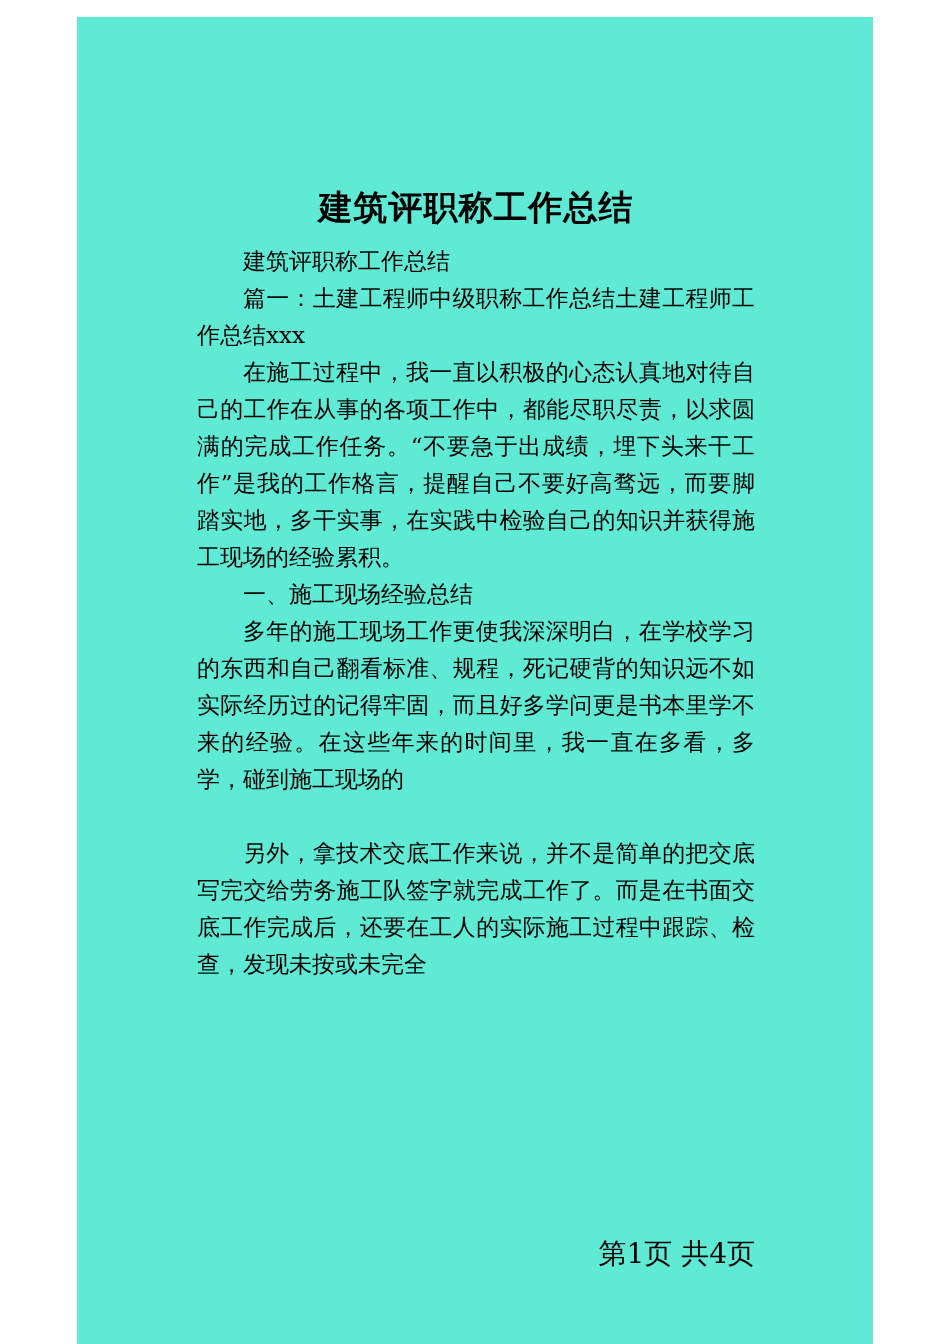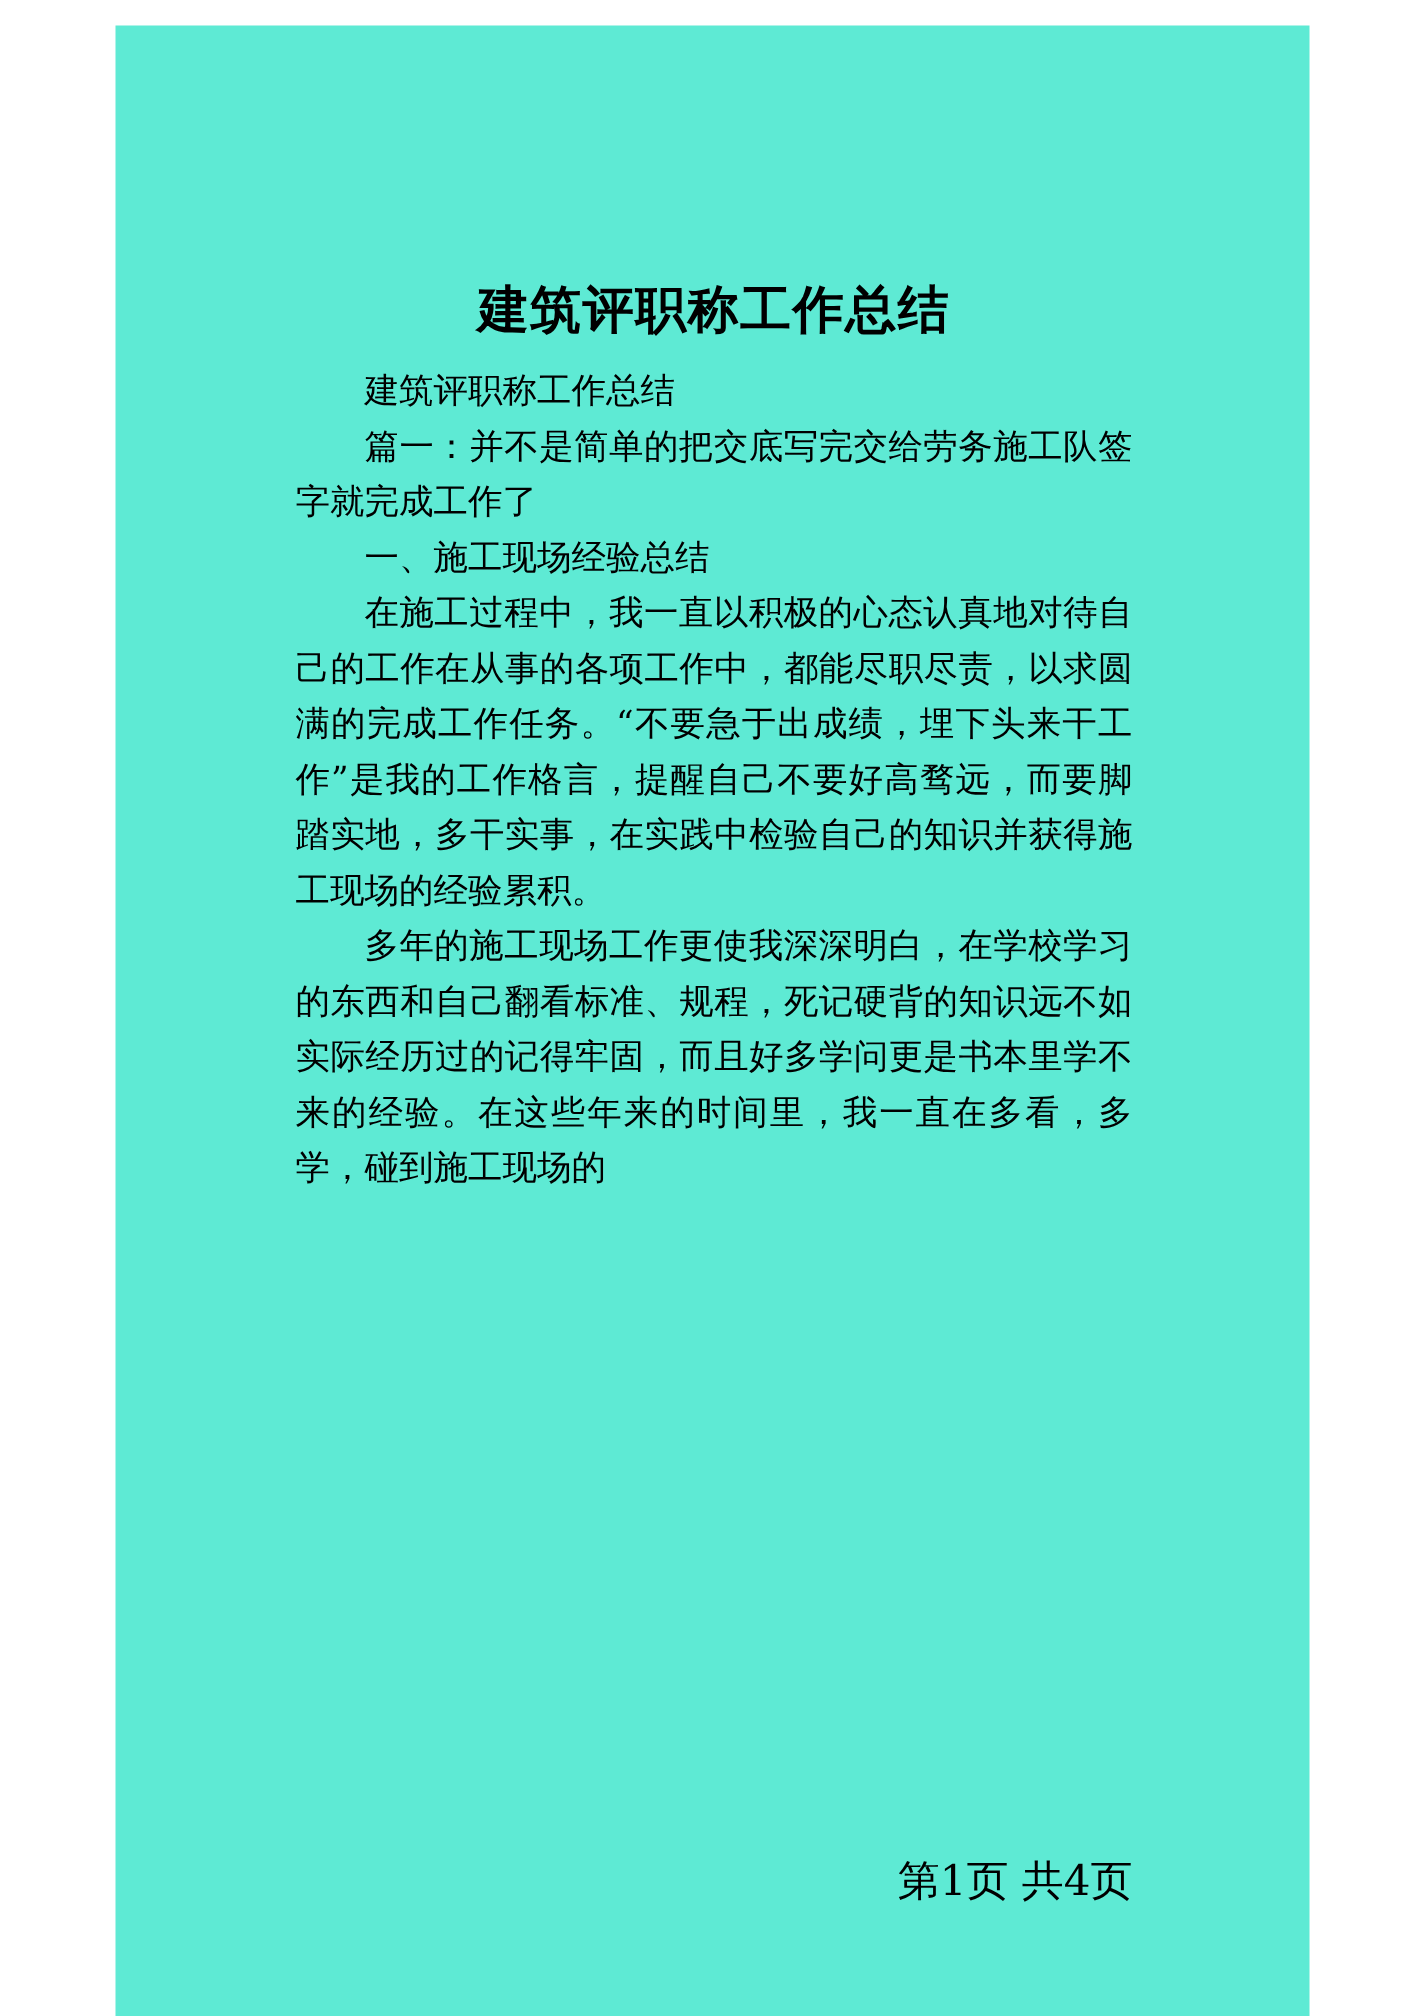--- a/index.html
+++ b/index.html
@@ -46,20 +46,21 @@
     font-family: "DejaVu Serif", "Liberation Serif", serif;
   }
 </style>
 </head>
 <body>
 
 <div class="page">
   <div class="content">
     <h1 class="doc-title">建筑评职称工作总结</h1>
     <p class="para">建筑评职称工作总结</p>
-    <p class="para">篇一：并不是简单的把交底写完交给劳务施工队签字就完成工作了</p>
+    <p class="para">篇一：土建工程师中级职称工作总结土建工程师工作总结xxx</p>
+    <p class="para">在施工过程中，我一直以积极的心态认真地对待自己的工作在从事的各项工作中，都能尽职尽责，以求圆满的完成工作任务。“不要急于出成绩，埋下头来干工作”是我的工作格言，提醒自己不要好高骛远，而要脚踏实地，多干实事，在实践中检验自己的知识并获得施工现场的经验累积。</p>
     <p class="para">一、施工现场经验总结</p>
-    <p class="para">在施工过程中，我一直以积极的心态认真地对待自己的工作在从事的各项工作中，都能尽职尽责，以求圆满的完成工作任务。“不要急于出成绩，埋下头来干工作”是我的工作格言，提醒自己不要好高骛远，而要脚踏实地，多干实事，在实践中检验自己的知识并获得施工现场的经验累积。</p>
     <p class="para">多年的施工现场工作更使我深深明白，在学校学习的东西和自己翻看标准、规程，死记硬背的知识远不如实际经历过的记得牢固，而且好多学问更是书本里学不来的经验。在这些年来的时间里，我一直在多看，多学，碰到施工现场的</p>
     <p class="para"></p>
+    <p class="para">另外，拿技术交底工作来说，并不是简单的把交底写完交给劳务施工队签字就完成工作了。而是在书面交底工作完成后，还要在工人的实际施工过程中跟踪、检查，发现未按或未完全</p>
   </div>
   <div class="footer">第1页 共4页</div>
 </div>
 
 </body></html>

